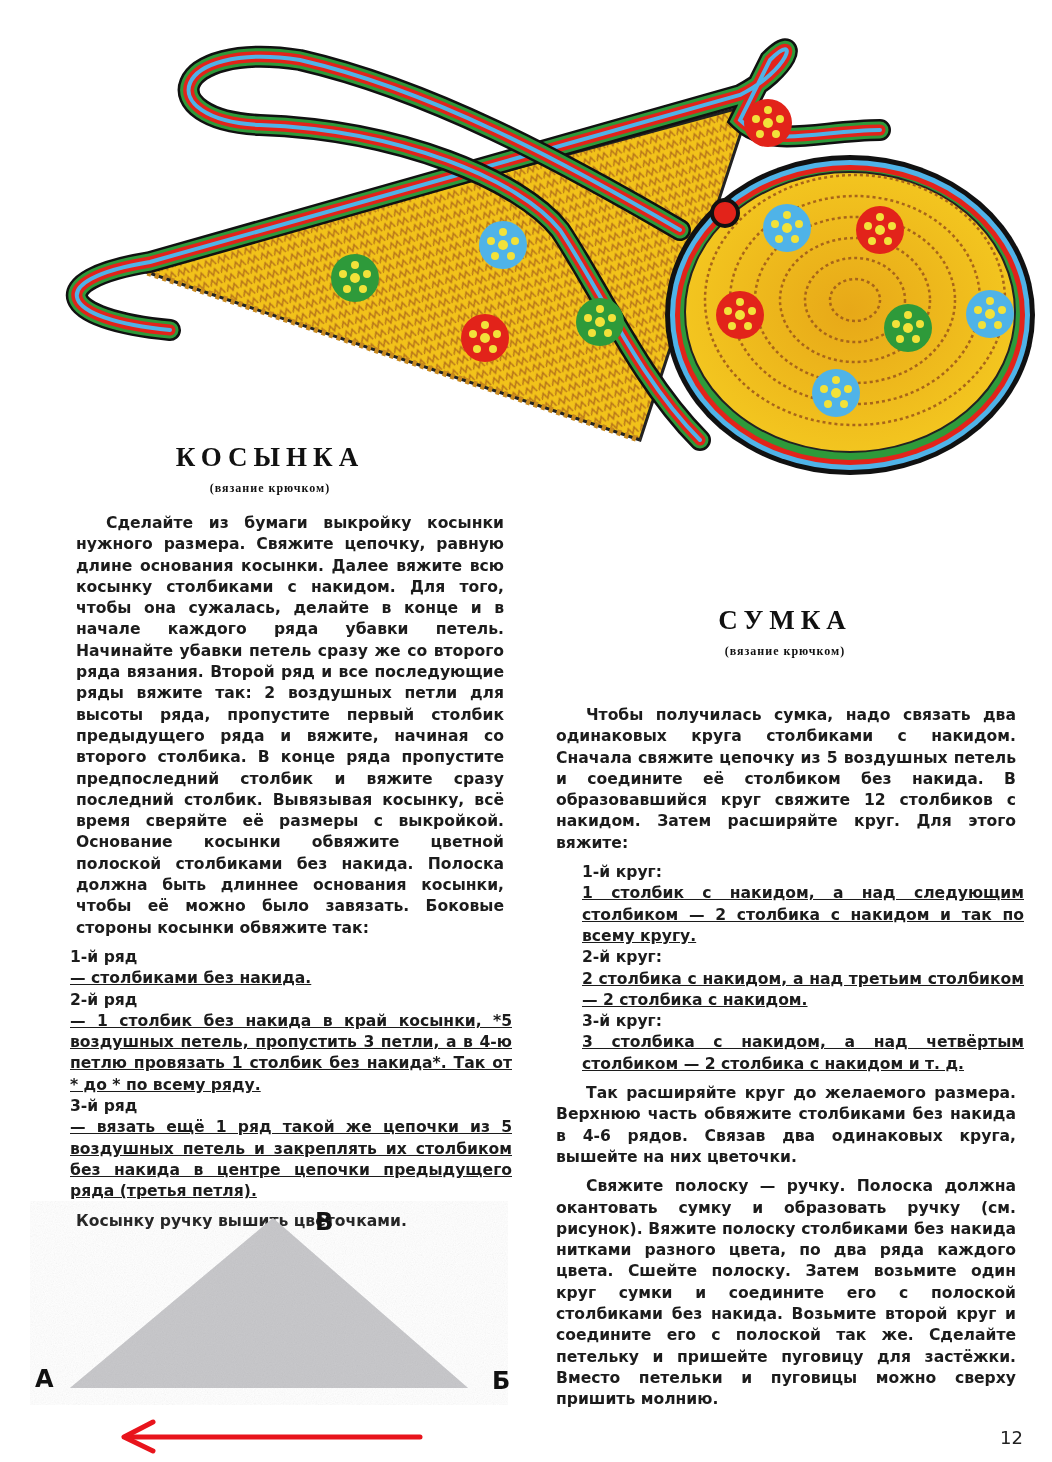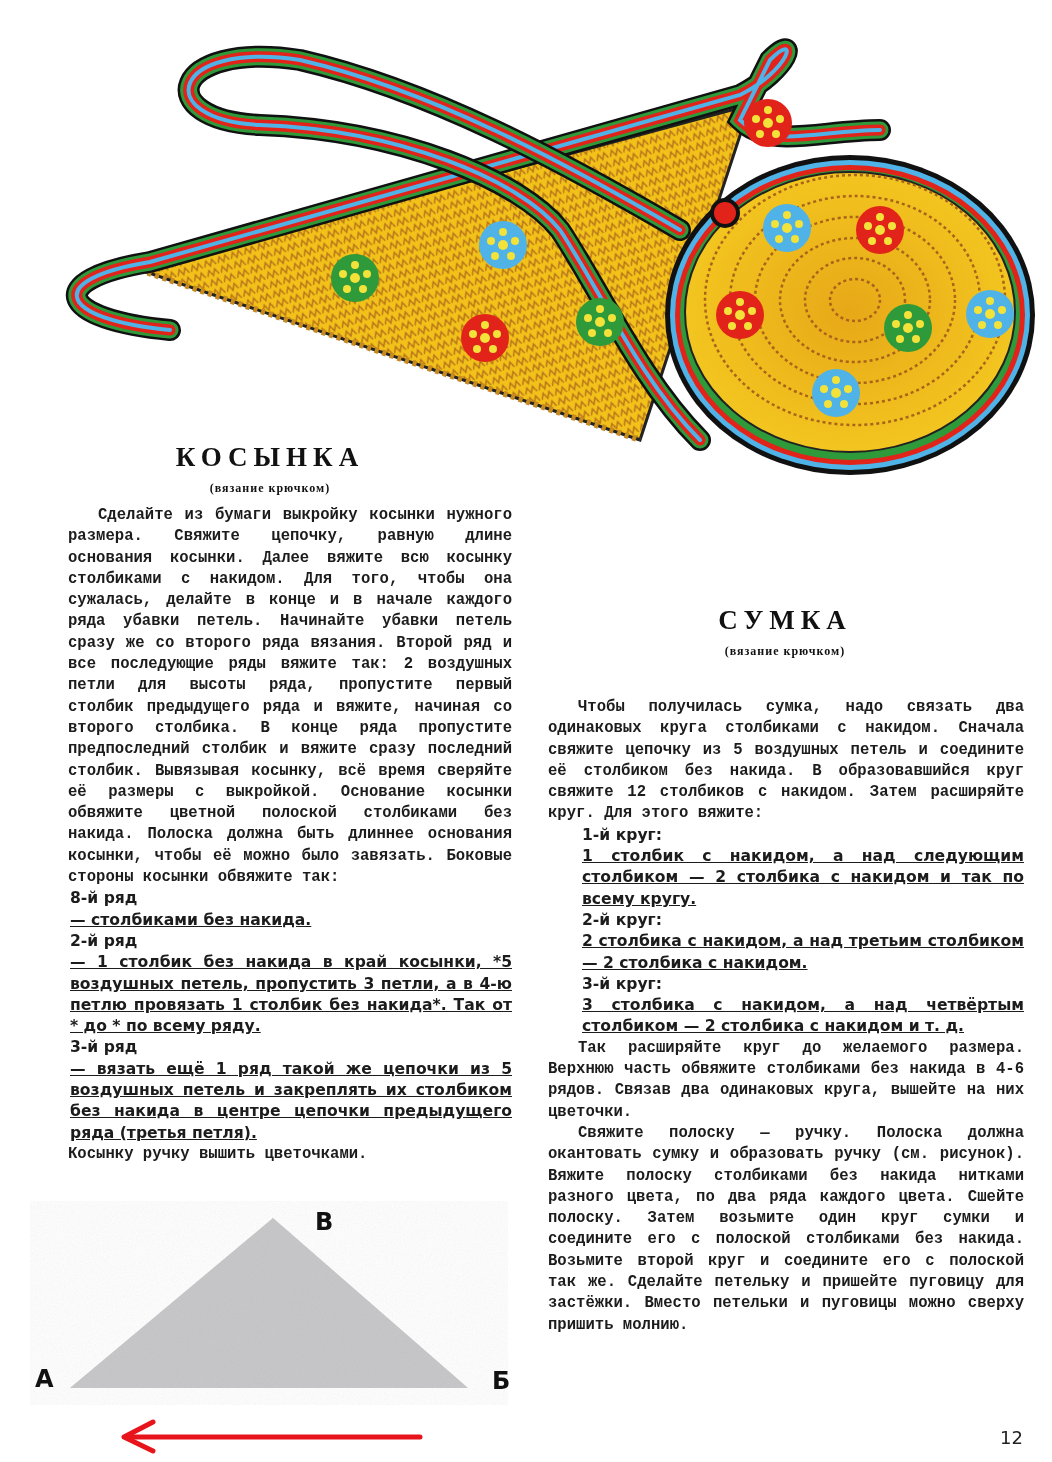--- a/index.html
+++ b/index.html
@@ -14,21 +14,21 @@
       font-size: 27px; letter-spacing: 6px; color: #111;
     }
     .subtitle {
       font-family: "Liberation Serif", serif; font-weight: bold;
       font-size: 12px; letter-spacing: 1px; margin-top: 8px; color: #111;
     }
     .col {
       position: absolute; font-size: 15.6px; line-height: 21.3px;
       font-weight: bold; color: #1c1c1c; text-align: justify;
     }
-    .col p { margin: 0; font-family: Liberation Mono, monospace; }
+    .col p { margin: 8px; }
     .indent { text-indent: 30px; }
     .row-item { display: flex; flex-direction: column; }
     .row-label { white-space: nowrap; padding-right: 6px; }
     .row-text { flex: 1; text-align: justify; text-decoration: underline; }
     .diagram { position: absolute; left: 20px; top: 1200px; width: 510px; height: 262px; }
     .diagram .lbl { position: absolute; font-size: 24px; font-weight: bold; color: #111; }
     .page-num { position: absolute; left: 1000px; top: 1427px; font-size: 18px; color: #222; }
   </style>
 </head>
 <body>
@@ -186,21 +186,21 @@
 
 <div class="title-block" style="left:150px; top:402px; width:240px;margin-top:40px;">
   <div class="title">КОСЫНКА</div>
   <div class="subtitle">(вязание крючком)</div>
 </div>
 
 <div class="col" style="left:68px; top:505px; width:444px;">
   <p class="indent">Сделайте из бумаги выкройку косынки нужного размера. Свяжите цепочку, равную длине основания косынки. Далее вяжите всю косынку столбиками с накидом. Для того, чтобы она сужалась, делайте в конце и в начале каждого ряда убавки петель. Начинайте убавки петель сразу же со второго ряда вязания. Второй ряд и все последующие ряды вяжите так: 2 воздушных петли для высоты ряда, пропустите первый столбик предыдущего ряда и вяжите, начиная со второго столбика. В конце ряда пропустите предпоследний столбик и вяжите сразу последний столбик. Вывязывая косынку, всё время сверяйте её размеры с выкройкой. Основание косынки обвяжите цветной полоской столбиками без накида. Полоска должна быть длиннее основания косынки, чтобы её можно было завязать. Боковые стороны косынки обвяжите так:</p>
   <div style="padding-left:2px;">
     <div class="row-item">
-      <span class="row-label">8-й ряд</span>
+      <span class="row-label">1-й ряд</span>
       <span class="row-text">— столбиками без накида.</span>
     </div>
     <div class="row-item">
       <span class="row-label">2-й ряд</span>
       <span class="row-text">— 1 столбик без накида в край косынки, *5 воздушных петель, пропустить 3 петли, а в 4-ю петлю провязать 1 столбик без накида*. Так от * до * по всему ряду.</span>
     </div>
     <div class="row-item">
       <span class="row-label">3-й ряд</span>
       <span class="row-text">— вязать ещё 1 ряд такой же цепочки из 5 воздушных петель и закреплять их столбиком без накида в центре цепочки предыдущего ряда (третья петля).</span>
     </div>

